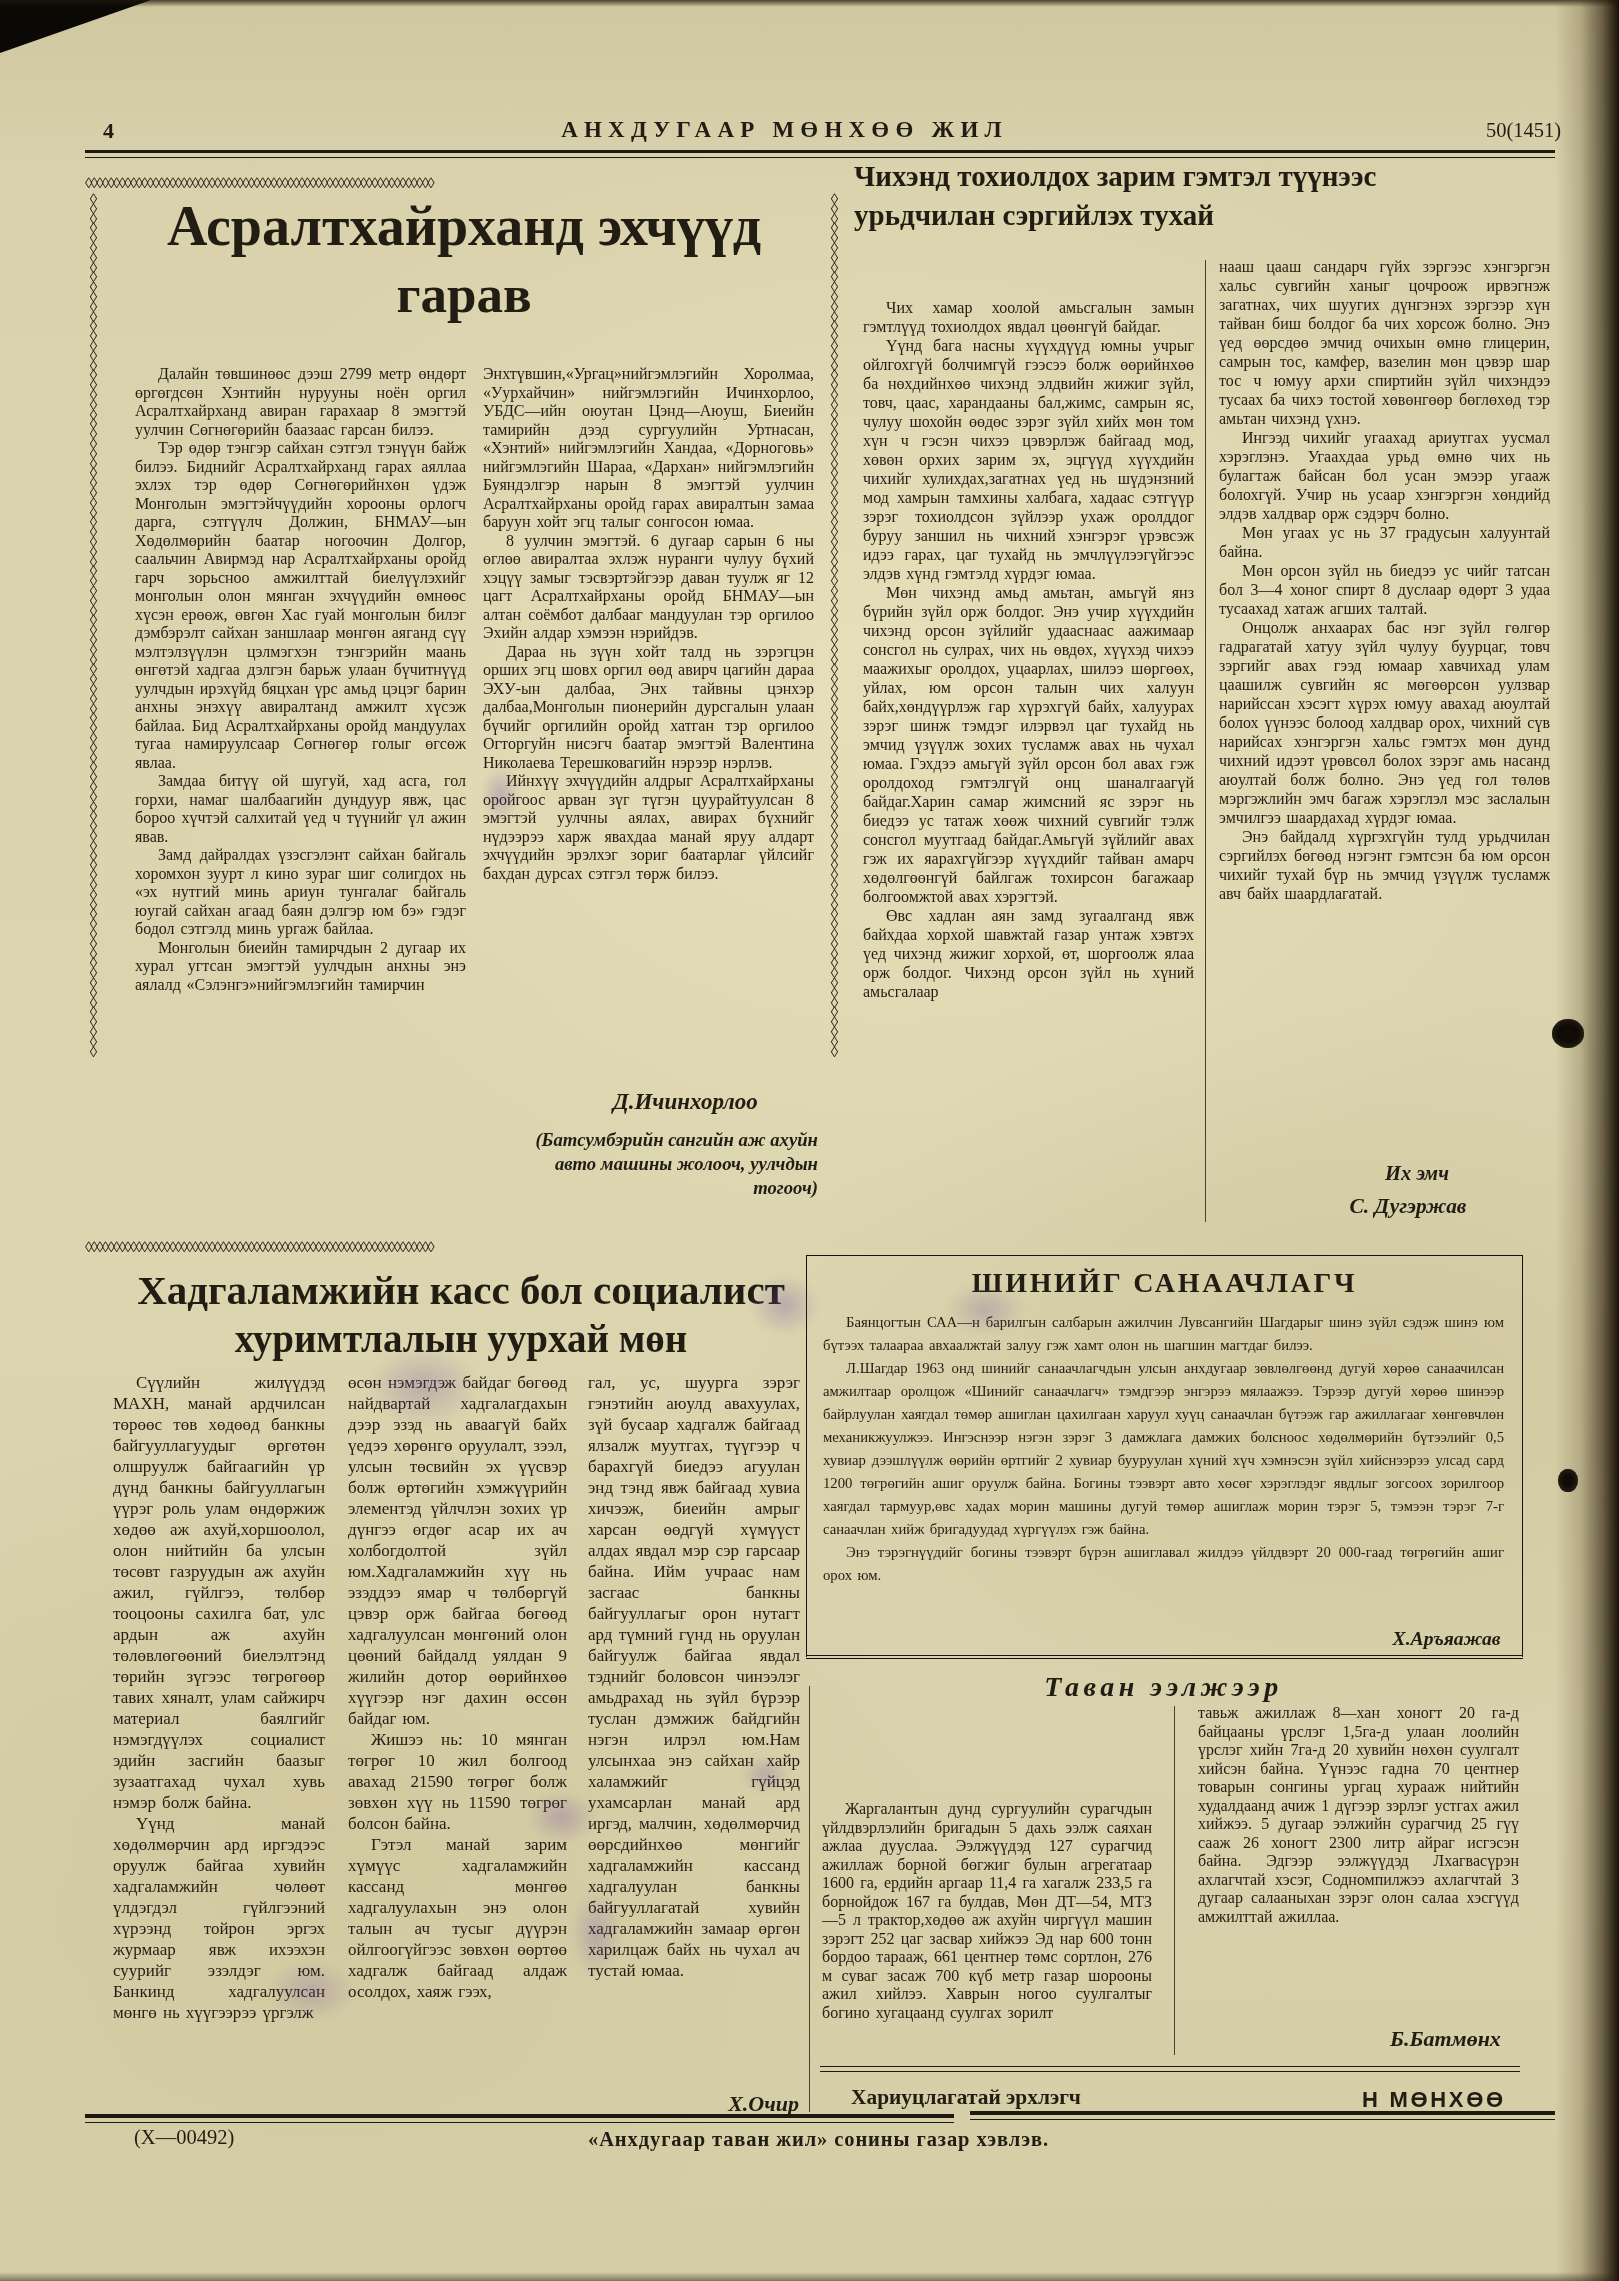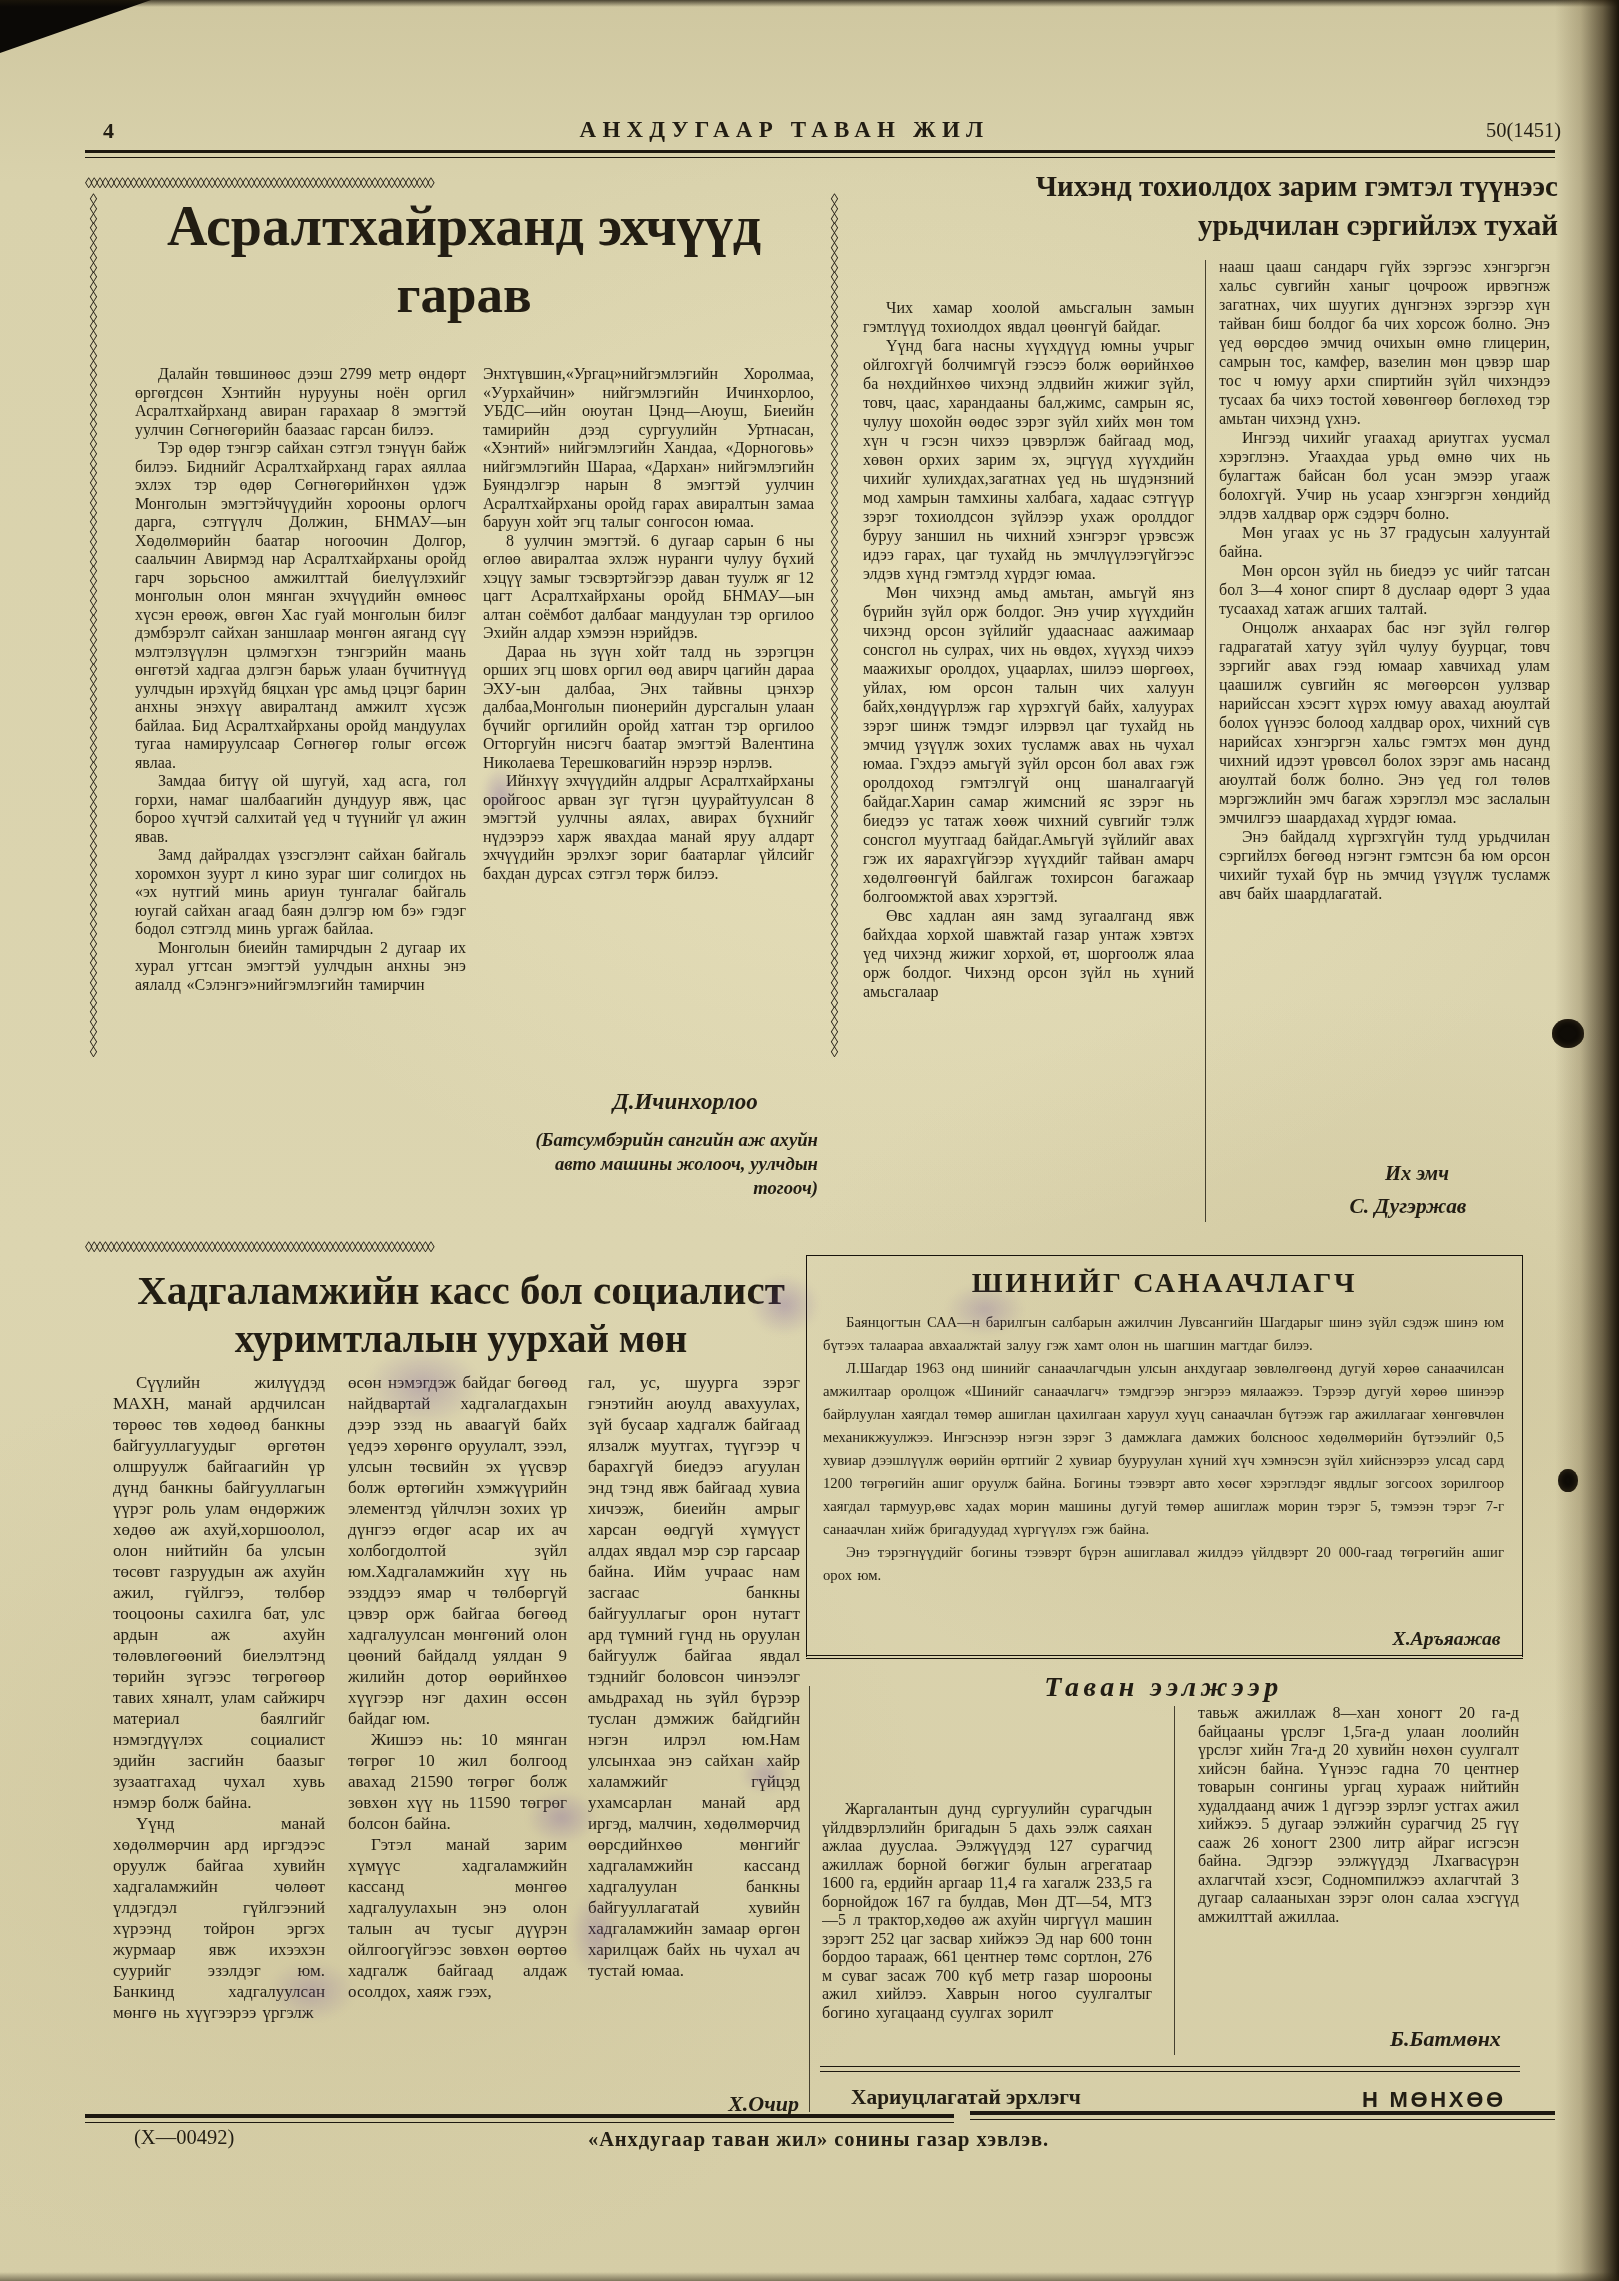--- a/index.html
+++ b/index.html
@@ -27,21 +27,21 @@
   .edge-right{position:absolute;right:0;top:0;width:64px;height:100%;
       background:linear-gradient(to right,rgba(0,0,0,0) 0%,rgba(96,80,48,.28) 40%,rgba(52,40,20,.66) 74%,#181208 100%);}
   .edge-bottom{position:absolute;left:0;bottom:0;width:100%;height:9px;background:linear-gradient(0deg,rgba(40,32,16,.5),rgba(0,0,0,0));}
 </style>
 </head>
 <body>
 
 <div class="page">
 
   <div class="abs" style="left:103px;top:118px;font-size:22px;font-weight:bold;">4</div>
-  <div class="abs" style="left:535px;top:117px;width:499px;text-align:center;font-size:23px;font-weight:bold;letter-spacing:6.2px;">АНХДУГААР ТАВАН ЖИЛ</div>
+  <div class="abs" style="left:535px;top:117px;width:499px;text-align:center;font-size:23px;font-weight:bold;letter-spacing:6.2px;">АНХДУГААР МӨНХӨӨ ЖИЛ</div>
   <div class="abs" style="left:1486px;top:119px;font-size:20.5px;">50(1451)</div>
   <div class="rule" style="left:85px;top:150px;width:1470px;"></div>
 
   <div class="chain" id="chain-top" style="left:85px;top:173px;width:762px;">◊◊◊◊◊◊◊◊◊◊◊◊◊◊◊◊◊◊◊◊◊◊◊◊◊◊◊◊◊◊◊◊◊◊◊◊◊◊◊◊◊◊◊◊◊◊◊◊◊◊◊◊◊◊◊◊◊◊◊◊◊◊</div>
   <div class="chain chain-v" style="left:82px;top:191px;height:1052px;">◊◊◊◊◊◊◊◊◊◊◊◊◊◊◊◊◊◊◊◊◊◊◊◊◊◊◊◊◊◊◊◊◊◊◊◊◊◊◊◊◊◊◊◊◊◊◊◊◊◊◊◊◊◊◊◊◊◊◊◊◊◊◊◊◊◊◊◊◊◊◊◊◊◊◊◊◊◊◊◊◊◊◊◊◊◊◊◊</div>
   <div class="chain chain-v" style="left:823px;top:191px;height:1052px;">◊◊◊◊◊◊◊◊◊◊◊◊◊◊◊◊◊◊◊◊◊◊◊◊◊◊◊◊◊◊◊◊◊◊◊◊◊◊◊◊◊◊◊◊◊◊◊◊◊◊◊◊◊◊◊◊◊◊◊◊◊◊◊◊◊◊◊◊◊◊◊◊◊◊◊◊◊◊◊◊◊◊◊◊◊◊◊◊</div>
   <div class="chain" style="left:85px;top:1237px;width:762px;">◊◊◊◊◊◊◊◊◊◊◊◊◊◊◊◊◊◊◊◊◊◊◊◊◊◊◊◊◊◊◊◊◊◊◊◊◊◊◊◊◊◊◊◊◊◊◊◊◊◊◊◊◊◊◊◊◊◊◊◊◊◊</div>
 
   <div class="abs" style="left:105px;top:191px;width:718px;text-align:center;font-weight:bold;">
     <div style="font-size:56px;line-height:70px;">Асралтхайрханд эхчүүд</div>
@@ -56,21 +56,21 @@
     </div>
   <div class="tcol cont" id="mtn-col2" style="left:483px;top:365px;width:331px;height:713px;font-size:16px;line-height:18.5px;">
       <p>Энхтүвшин,«Ургац»нийгэмлэгийн Хоролмаа, «Уурхайчин» нийгэмлэгийн Ичинхорлоо, УБДС—ийн оюутан Цэнд—Аюуш, Биеийн тамирийн дээд сургуулийн Уртнасан, «Хэнтий» нийгэмлэгийн Хандаа, «Дорноговь» нийгэмлэгийн Шараа, «Дархан» нийгэмлэгийн Буяндэлгэр нарын 8 эмэгтэй уулчин Асралтхайрханы оройд гарах авиралтын замаа баруун хойт эгц талыг сонгосон юмаа.</p>
       <p>8 уулчин эмэгтэй. 6 дугаар сарын 6 ны өглөө авиралтаа эхлэж нуранги чулуу бүхий хэцүү замыг тэсвэртэйгээр даван туулж яг 12 цагт Асралтхайрханы оройд БНМАУ—ын алтан соёмбот далбааг мандуулан тэр оргилоо Эхийн алдар хэмээн нэрийдэв.</p>
       <p>Дараа нь зүүн хойт талд нь зэрэгцэн орших эгц шовх оргил өөд авирч цагийн дараа ЭХУ-ын далбаа, Энх тайвны цэнхэр далбаа,Монголын пионерийн дурсгалын улаан бүчийг оргилийн оройд хатган тэр оргилоо Огторгуйн нисэгч баатар эмэгтэй Валентина Николаева Терешковагийн нэрээр нэрлэв.</p>
       <p>Ийнхүү эхчүүдийн алдрыг Асралтхайрханы оройгоос арван зүг түгэн цуурайтуулсан 8 эмэгтэй уулчны аялах, авирах бүхнийг нүдээрээ харж явахдаа манай яруу алдарт эхчүүдийн эрэлхэг зориг баатарлаг үйлсийг бахдан дурсах сэтгэл төрж билээ.</p>
     </div>
   <div class="sig" style="left:613px;top:1089px;font-size:23px;">Д.Ичинхорлоо</div>
   <div class="sig" style="left:499px;top:1128px;width:319px;font-size:18.7px;line-height:24px;text-align:right;font-weight:bold;">(Батсумбэрийн сангийн аж ахуйн авто машины жолооч, уулчдын тогооч)</div>
 
-  <div class="abs" style="left:854px;top:167px;width:704px;text-align:right;font-weight:bold;">
+  <div class="abs" style="left:854px;top:157px;width:704px;text-align:left;font-weight:bold;">
     <div style="font-size:29px;line-height:39px;">Чихэнд тохиолдох зарим  гэмтэл түүнээс</div>
     <div style="font-size:29px;line-height:39px;">урьдчилан сэргийлэх тухай</div>
   </div>
   <div class="tcol" style="left:863px;top:258px;width:331px;height:982px;font-size:16px;line-height:19px;margin-top:40px;">
       <p>Чих хамар хоолой амьсгалын замын гэмтлүүд тохиолдох явдал цөөнгүй байдаг.</p>
       <p>Үүнд бага насны хүүхдүүд юмны учрыг ойлгохгүй болчимгүй гээсээ болж өөрийнхөө ба нөхдийнхөө чихэнд элдвийн жижиг зүйл, товч, цаас, харандааны бал,жимс, самрын яс, чулуу шохойн өөдөс зэрэг зүйл хийх мөн том хүн ч гэсэн чихээ цэвэрлэж байгаад мод, хөвөн орхих зарим эх, эцгүүд хүүхдийн чихийг хулихдах,загатнах үед нь шүдэнзний мод хамрын тамхины халбага, хадаас сэтгүүр зэрэг тохиолдсон зүйлээр ухаж оролддог буруу заншил нь чихний хэнгэрэг үрэвсэж идээ гарах, цаг тухайд нь эмчлүүлээгүйгээс элдэв хүнд гэмтэлд хүрдэг юмаа.</p>
       <p>Мөн чихэнд амьд амьтан, амьгүй янз бүрийн зүйл орж болдог. Энэ учир хүүхдийн чихэнд орсон зүйлийг удааснаас аажимаар сонсгол нь сулрах, чих нь өвдөх, хүүхэд чихээ маажихыг оролдох, уцаарлах, шилээ шөргөөх, уйлах, юм орсон талын чих халуун байх,хөндүүрлэж гар хүрэхгүй байх, халуурах зэрэг шинж тэмдэг илэрвэл цаг тухайд нь эмчид үзүүлж зохих тусламж авах нь чухал юмаа. Гэхдээ амьгүй зүйл орсон бол авах гэж оролдоход гэмтэлгүй онц шаналгаагүй байдаг.Харин самар жимсний яс зэрэг нь биедээ ус татаж хөөж чихний сувгийг тэлж сонсгол муутгаад байдаг.Амьгүй зүйлийг авах гэж их яарахгүйгээр хүүхдийг тайван амарч хөдөлгөөнгүй байлгаж тохирсон багажаар болгоомжтой авах хэрэгтэй.</p>
       <p>Өвс хадлан аян замд зугаалганд явж байхдаа хорхой шавжтай газар унтаж хэвтэх үед чихэнд жижиг хорхой, өт, шоргоолж ялаа орж болдог. Чихэнд орсон зүйл нь хүний амьсгалаар</p>
     </div>
   <div class="thinline" style="left:1205px;top:260px;height:962px;"></div>

